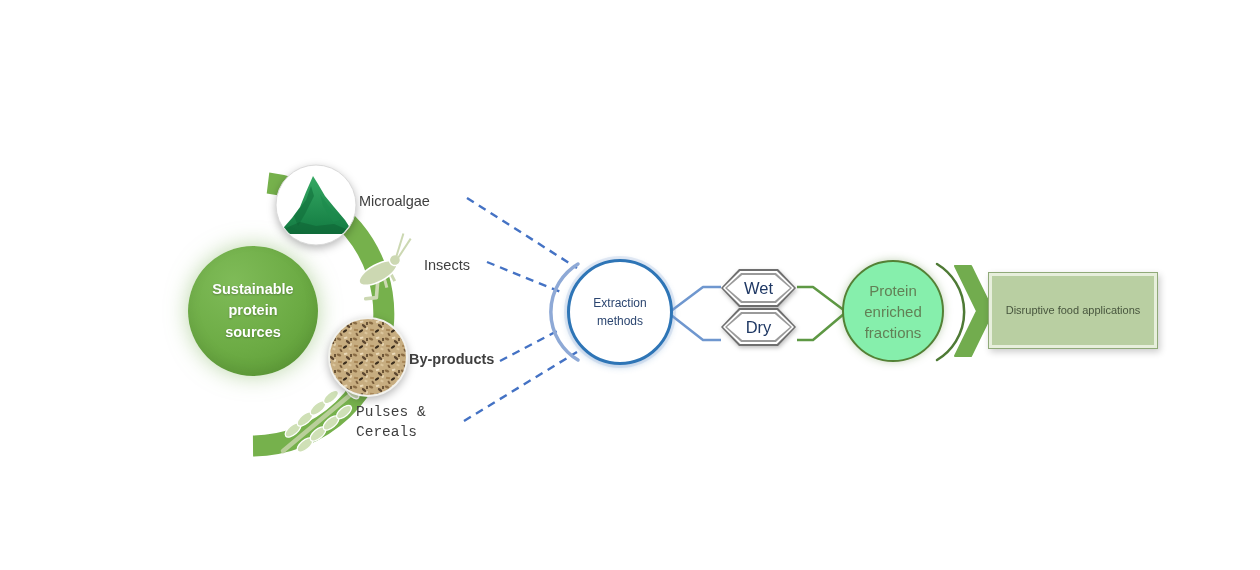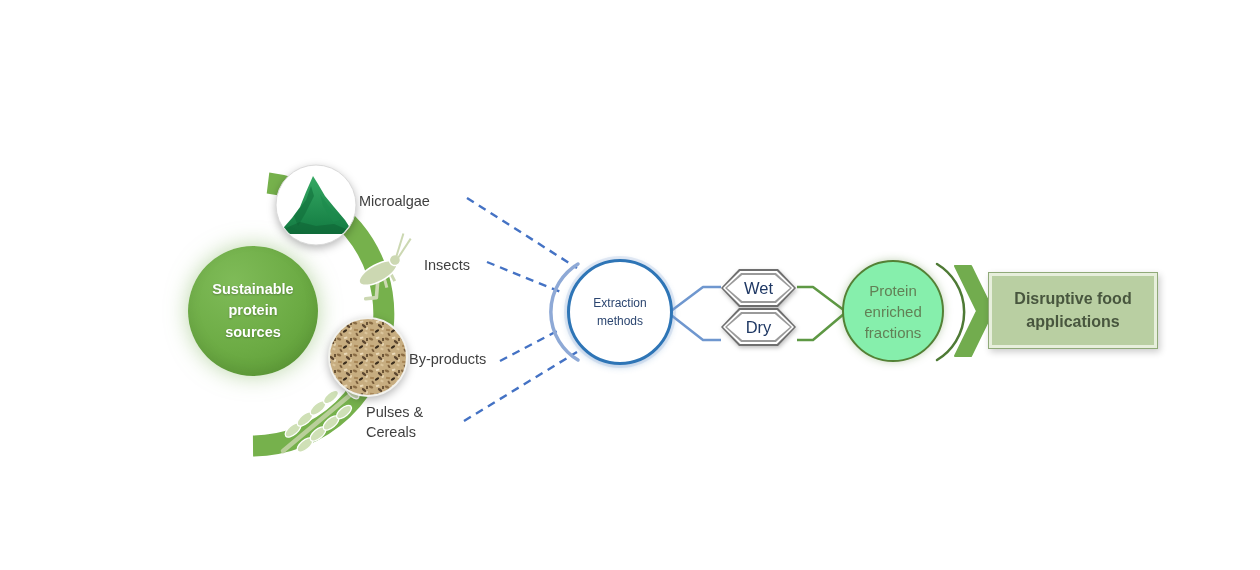--- a/index.html
+++ b/index.html
@@ -53,28 +53,28 @@
   }
   .fraction-circle .lbl{width:84px;color:#628056;font-size:15px;line-height:1.4;}
 
   
   .app-box{
     position:absolute;left:988px;top:272px;width:170px;height:77px;box-sizing:border-box;
     background:#b9cfa2;border:1.5px solid #90aa79;
     box-shadow:inset 0 0 0 3px #e7efdc, 2px 3px 7px rgba(0,0,0,.20);
     display:flex;flex-direction:column;align-items:center;justify-content:center;text-align:center;
   }
-  .app-box .lbl{width:152px;color:#48563e;font-weight:bold;font-size:16px;line-height:1.42;}
+  .app-box .lbl{width:152px;color:#48563e;font-weight:normal;font-size:11px;line-height:1.42;}
 
   
   .src-label{position:absolute;color:#3f3f3f;font-size:14.5px;line-height:1.35;}
   .lbl-microalgae{left:359px;top:192px;}
   .lbl-insects{left:424px;top:256px;}
-  .lbl-byproducts{left:409px;top:350px;}
-  .lbl-pulses{left:366px;top:403px;width:76px;}
+  .lbl-byproducts{left:409px;top:350px;font-weight:bold;}
+  .lbl-pulses{left:356px;top:403px;width:76px;font-family:Liberation Mono, monospace;}
 </style>
 </head>
 <body>
 
 <div class="canvas">
 
   <svg class="layer" width="1260" height="570" viewBox="0 0 1260 570">
     <defs>
       <linearGradient id="algaeGrad" x1="0" y1="0" x2="0" y2="1">
         <stop offset="0" stop-color="#35a863"></stop>

